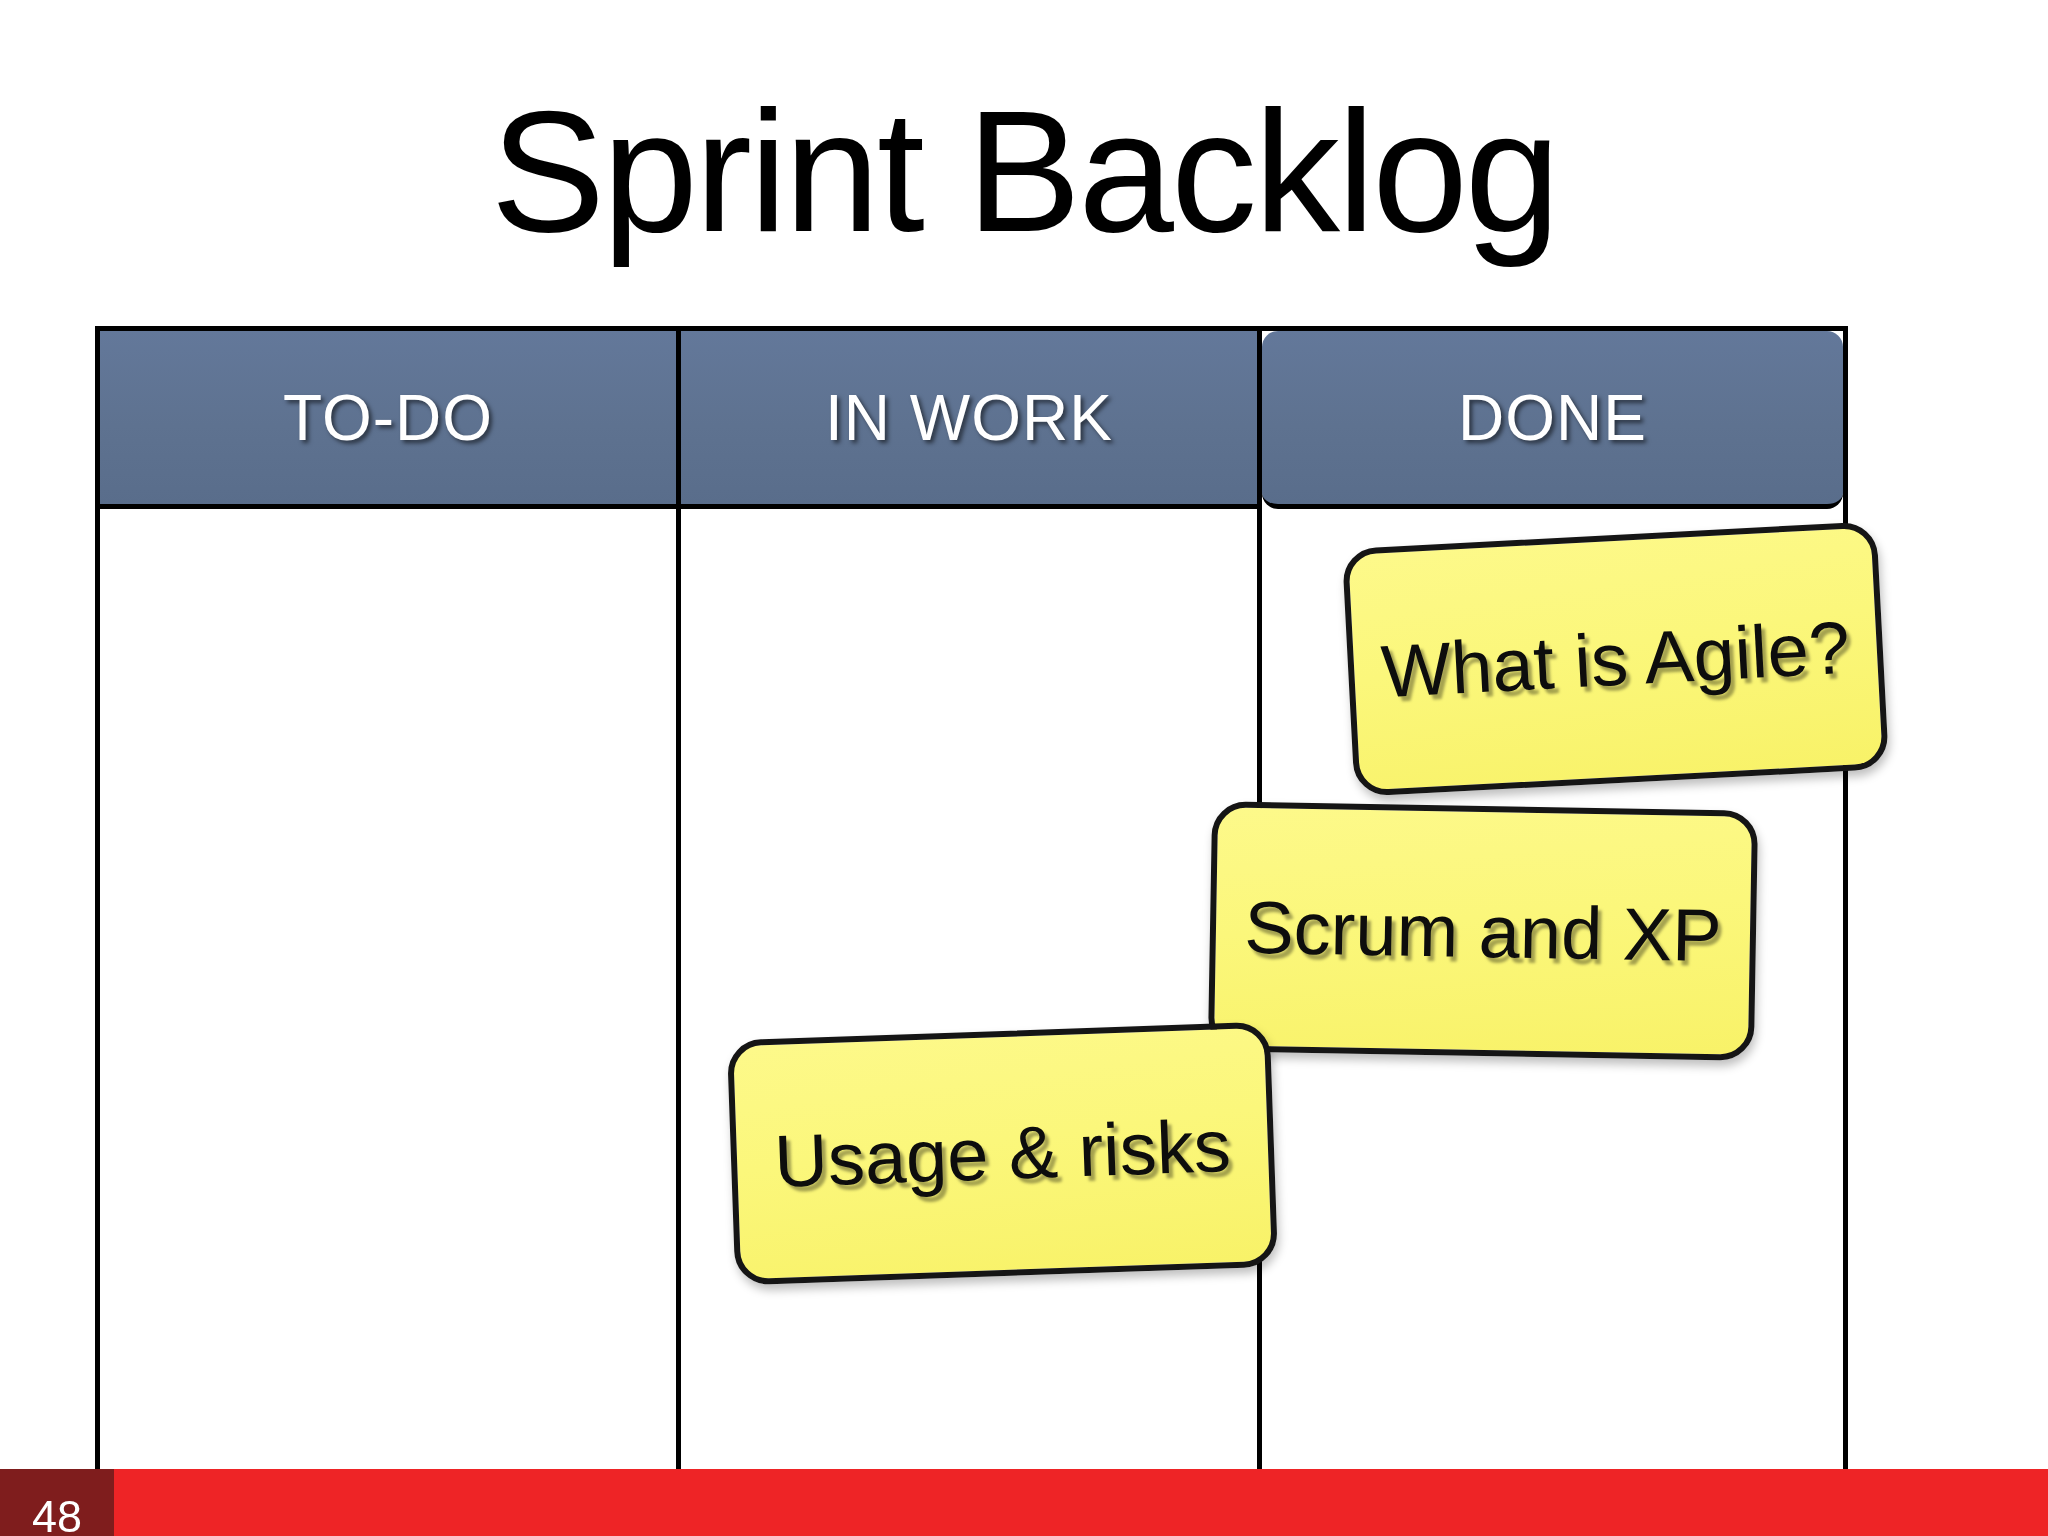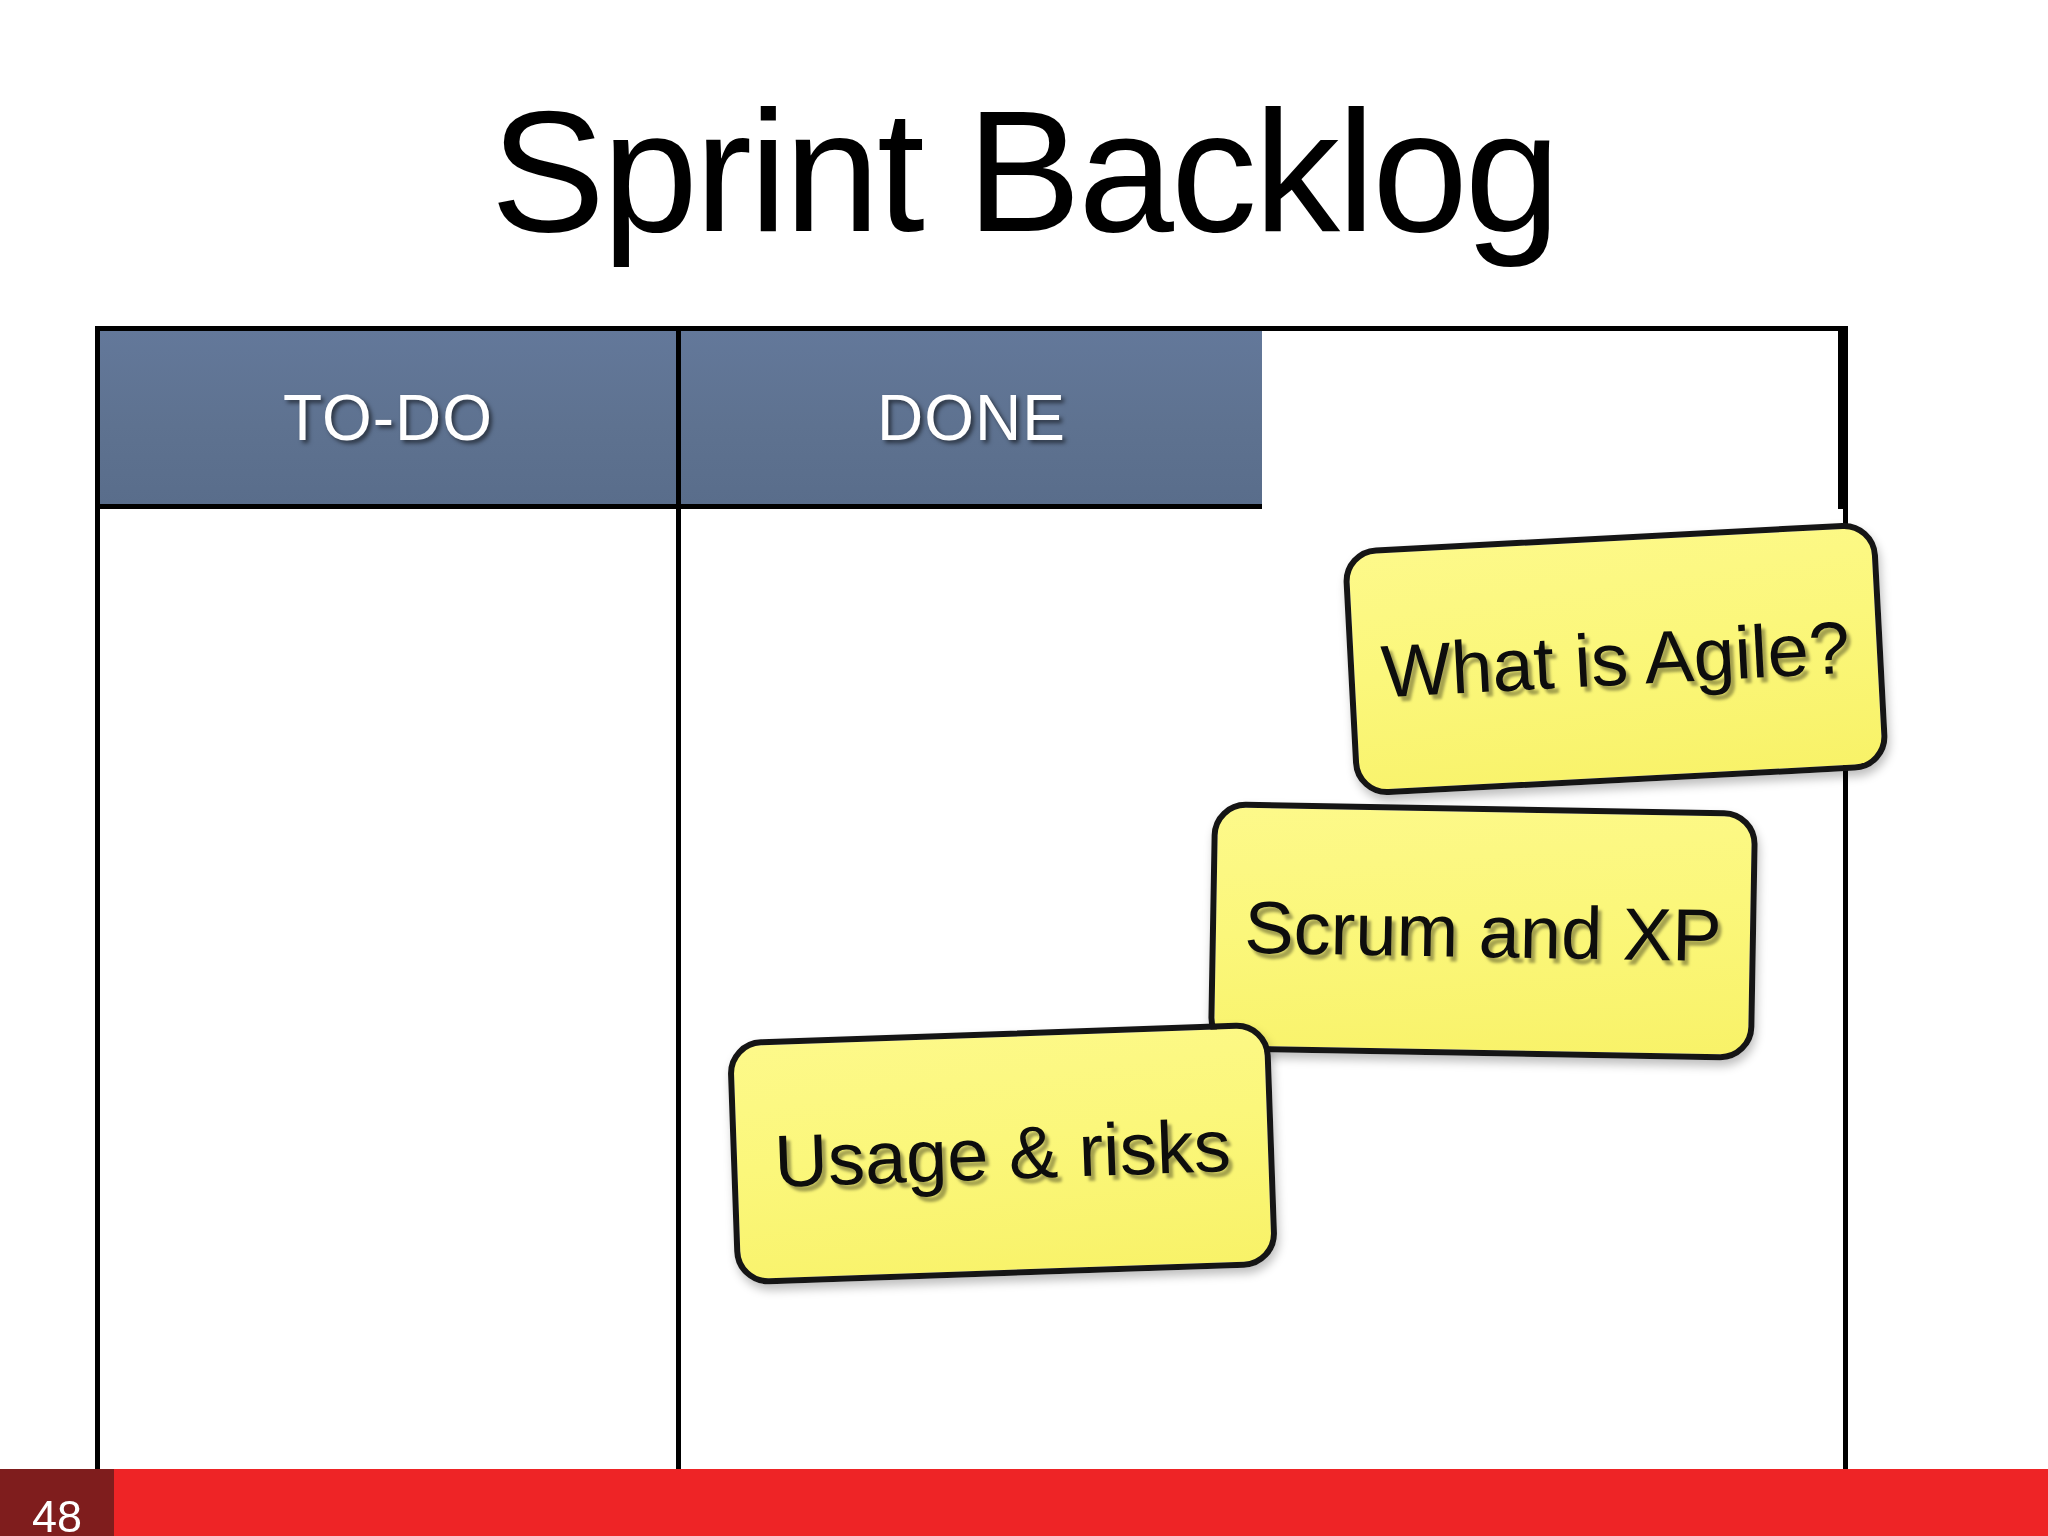--- a/index.html
+++ b/index.html
@@ -45,21 +45,21 @@
     border-bottom: 5px solid #000000;
     display: flex;
     align-items: center;
     justify-content: center;
     color: #ffffff;
     font-size: 64px;
     letter-spacing: 1px;
     text-shadow: 3px 3px 4px rgba(0,0,0,0.55);
     white-space: nowrap;
   }
-  .header-cell.last { border-right: none; }
+  .header-cell.last { border-right: none; border-radius: 16px; }
   .body-cell {
     background: #ffffff;
     border-right: 5px solid #000000;
   }
   .body-cell.last { border-right: none; }
 
   .note {
     position: absolute;
     box-sizing: border-box;
     background: linear-gradient(175deg, #fdf98a 0%, #fbf77b 45%, #f8f268 100%);
@@ -102,20 +102,21 @@
 </style>
 </head>
 <body>
 
 <div class="slide">
 
   <div class="title">Sprint Backlog</div>
 
   <div class="board">
     <div class="header-cell">TO-DO</div>
+    <div class="header-cell">IN WORK</div>
     <div class="header-cell last">DONE</div>
     <div class="body-cell"></div>
     <div class="body-cell"></div>
     <div class="body-cell last"></div>
   </div>
 
   <div class="note note-what">
     <span>What is Agile?</span>
   </div>
 

